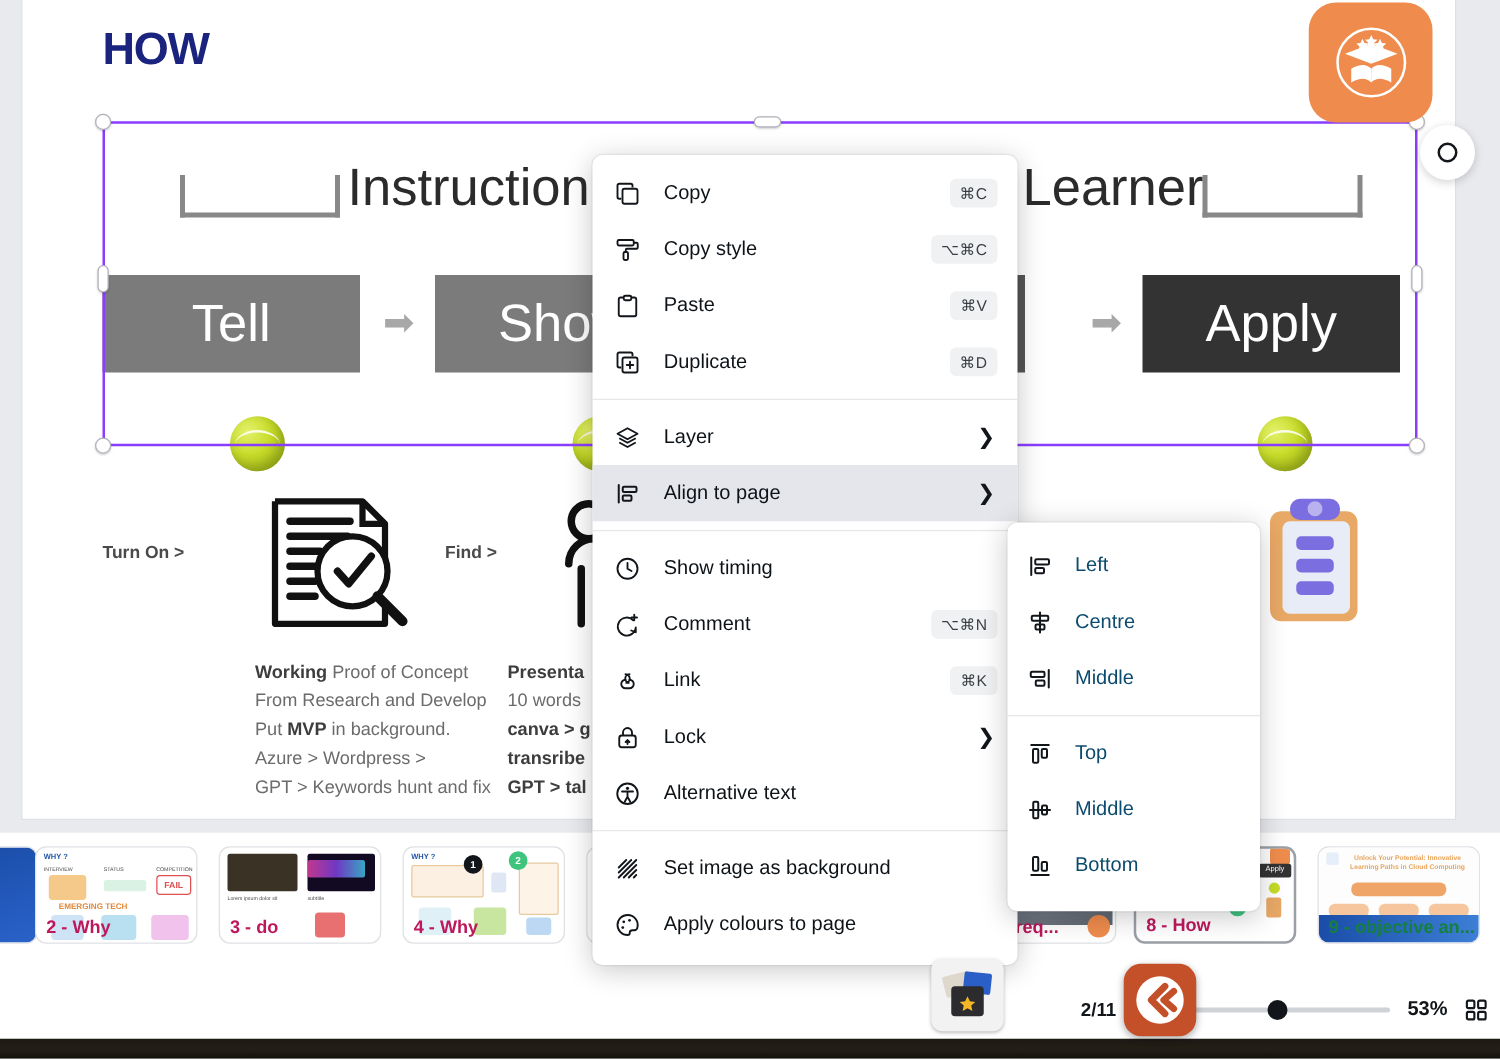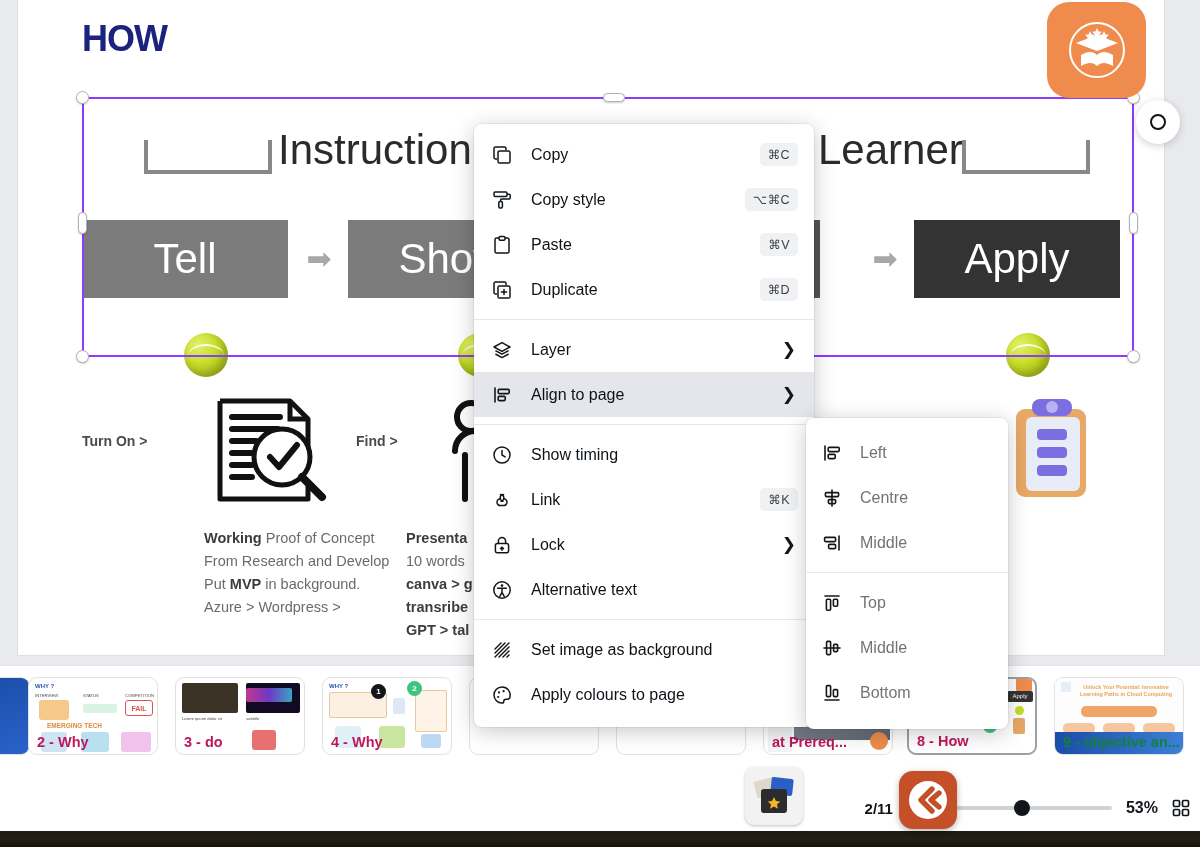--- a/index.html
+++ b/index.html
@@ -112,21 +112,21 @@
   .ctx-chev { color:#12161a; font-size:17px; line-height:1; padding-right:2px; }
   .ctx-sep { height:1px; background:#e6e7ea; margin:7px 0; }
 
   
   .submenu {
     position:absolute; left:806px; top:418px; width:202px;
     background:#fff; border-radius:8px;
     box-shadow:0 4px 22px rgba(0,0,0,.22), 0 0 0 1px rgba(0,0,0,.05);
     padding:12px 0 14px; z-index:60;
   }
-  .sub-item { display:flex; align-items:center; height:45px; padding:0 16px; font-size:16px; color:#737373; }
+  .sub-item { display:flex; align-items:center; height:45px; padding:0 16px; font-size:16px; color:#0c4a6e; }
   .sub-ico { width:26px; flex:0 0 26px; display:flex; align-items:center; }
   .sub-label { padding-left:12px; }
 
   
   .bottombar { position:absolute; left:0; bottom:16px; width:1200px; height:166px; background:#fff; }
   .bb-divider { position:absolute; left:0; top:0; width:1200px; height:1px; background:#e3e4e8; }
   .thumbs { position:absolute; left:0; top:12px; height:95px; width:1200px; }
   .thumb {
     position:absolute; top:0; height:78px; border-radius:9px; background:#fff;
     border:1px solid #e0e1e5; overflow:hidden;
@@ -243,20 +243,21 @@
         <rect x="28" y="4" width="40" height="17" rx="8" fill="#7a6ee0"></rect>
         <circle cx="48" cy="12" r="6" fill="#b9b2ef"></circle>
       </svg>
     </span>
 
     <div class="para" style="left:186px; top:527px;">
       <div><b>Working</b><span> Proof of Concept</span></div>
       <div>From Research and Develop</div>
       <div><span>Put </span><b>MVP</b><span> in background.</span></div>
       <div>Azure &gt; Wordpress &gt;</div>
+      <div>GPT &gt; Keywords hunt and fix</div>
     </div>
 
     <div class="para" style="left:388px; top:527px;">
       <div><b>Presenta</b></div>
       <div>10 words</div>
       <div><b>canva &gt; g</b></div>
       <div><b>transribe</b></div>
       <div><b>GPT &gt; tal</b></div>
     </div>
 
@@ -489,20 +490,30 @@
       <span class="ctx-ico">
         <svg width="20" height="20" viewBox="0 0 20 20" fill="none" stroke="#12161a" stroke-width="1.5">
           <circle cx="10" cy="10" r="8"></circle>
           <path d="M10 5.4 V10 L13.2 11.8" stroke-linecap="round" stroke-linejoin="round"></path>
         </svg>
       </span>
       <span class="ctx-label">Show timing</span>
 
     </div>
 
+    <div class="ctx-item">
+      <span class="ctx-ico">
+        <svg width="20" height="20" viewBox="0 0 20 20" fill="none" stroke="#12161a" stroke-width="1.5">
+          <path d="M14.6 6.2 A7.2 7.2 0 1 0 16.6 12 L16.6 15.8 L13 14.4" stroke-linecap="round" stroke-linejoin="round"></path>
+          <path d="M15.4 1.8 V6.2 M13.2 4 H17.6" stroke-linecap="round"></path>
+        </svg>
+      </span>
+      <span class="ctx-label">Comment</span>
+      <span class="ctx-key">⌥⌘N</span>
+    </div>
 
     <div class="ctx-item">
       <span class="ctx-ico">
         <svg width="20" height="20" viewBox="0 0 20 20" fill="none" stroke="#12161a" stroke-width="1.5" stroke-linecap="round">
           <path d="M11.6 4.4 a3.4 3.4 0 1 0 0 6.8 h-3.2 a3.4 3.4 0 1 0 0 -6.8"></path>
           <path d="M8.4 8.8 a3.4 3.4 0 1 0 0 6.8 h3.2 a3.4 3.4 0 1 0 0 -6.8"></path>
         </svg>
       </span>
       <span class="ctx-label">Link</span>
       <span class="ctx-key">⌘K</span>

